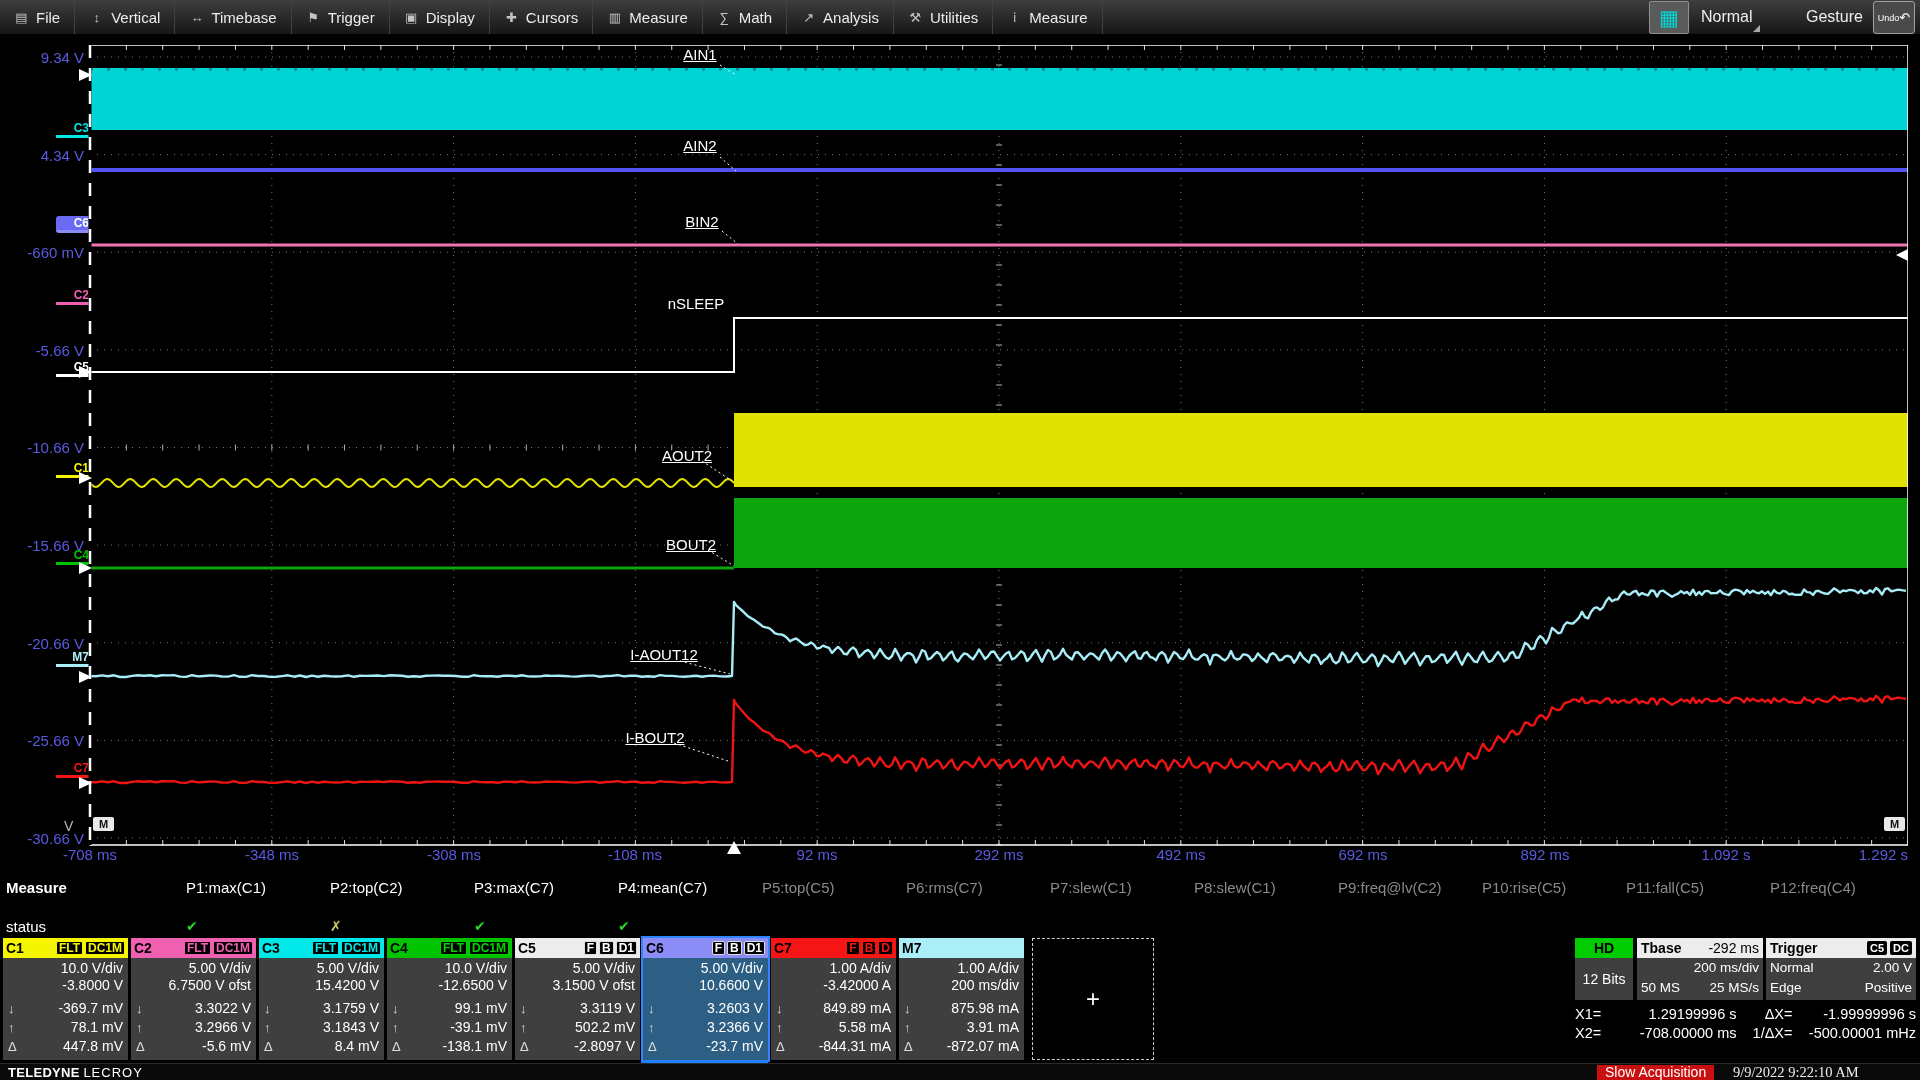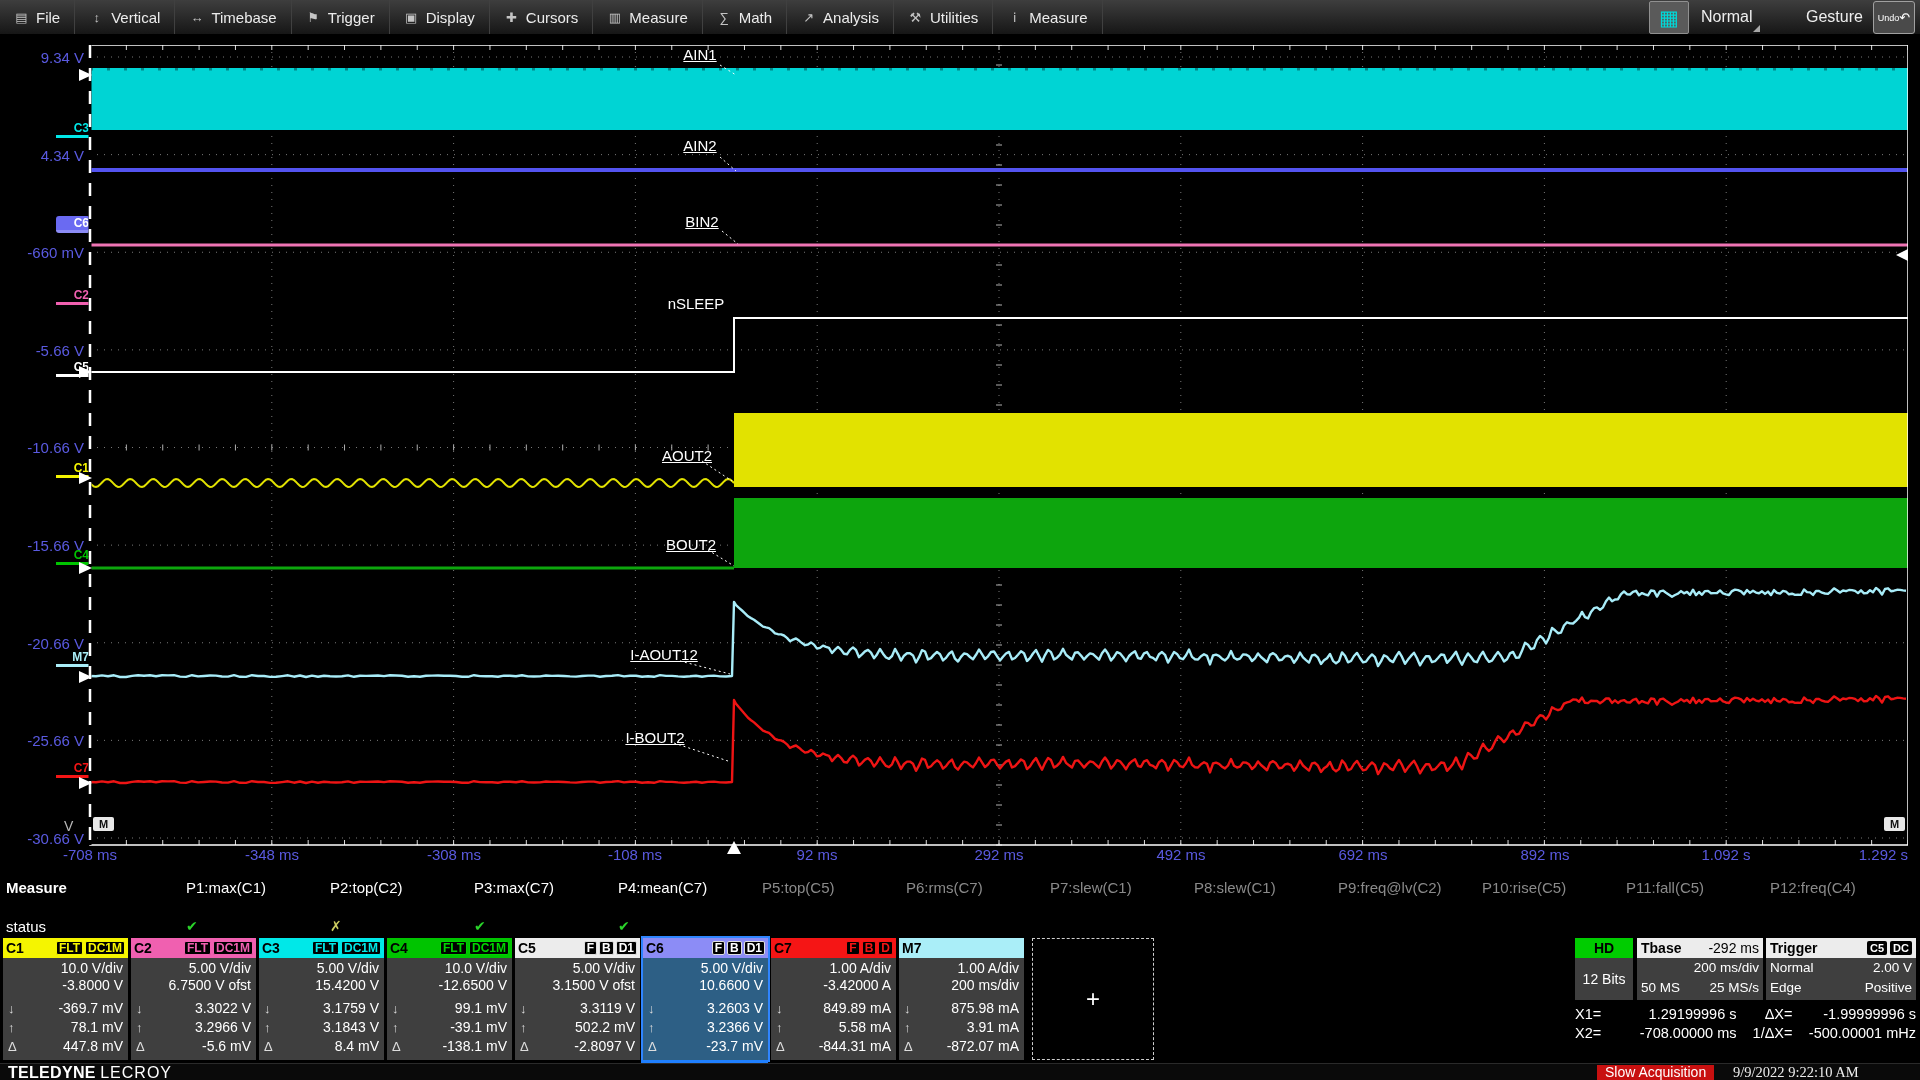--- a/index.html
+++ b/index.html
@@ -70,21 +70,21 @@
   .ib-row{display:flex;font-size:13.5px;color:#fff;line-height:20px;padding:0 4px;}
   .ib-row .rv{margin-left:auto;}
   .ib-row.right{justify-content:flex-end;}
   .tbadge{background:#000;color:#fff;font-size:11px;font-weight:bold;padding:0 3px;border-radius:2px;margin-left:3px;line-height:14px;}
   .cursor-lines{position:absolute;left:1575px;top:1005px;width:341px;color:#fff;font-size:14.5px;}
   .cur-row{display:grid;grid-template-columns:44px 1fr 62px 1fr;line-height:19px;}
   .cur-row .v{text-align:right;}
 
   
   .statusbar{position:absolute;left:0;top:1063px;width:1920px;height:17px;background:#0a0a0a;border-top:1px solid #2a2a2a;}
-  .brand{position:absolute;left:8px;top:0;color:#fff;font-size:16px;line-height:17px;}
+  .brand{position:absolute;left:8px;top:0;color:#fff;font-size:13px;line-height:17px;}
   .brand .bold{font-weight:bold;letter-spacing:0.3px;}
   .brand .light{font-weight:normal;letter-spacing:1px;}
   .acq-badge{position:absolute;left:1597px;top:1px;background:#c81010;color:#fff;font-size:14px;line-height:15px;padding:0 8px;}
   .datetime{position:absolute;left:1733px;top:0;color:#eee;font-size:14.5px;line-height:17px;font-family:Liberation Serif, serif;}
 </style>
 </head>
 <body>
 
 <div id="root">
 

